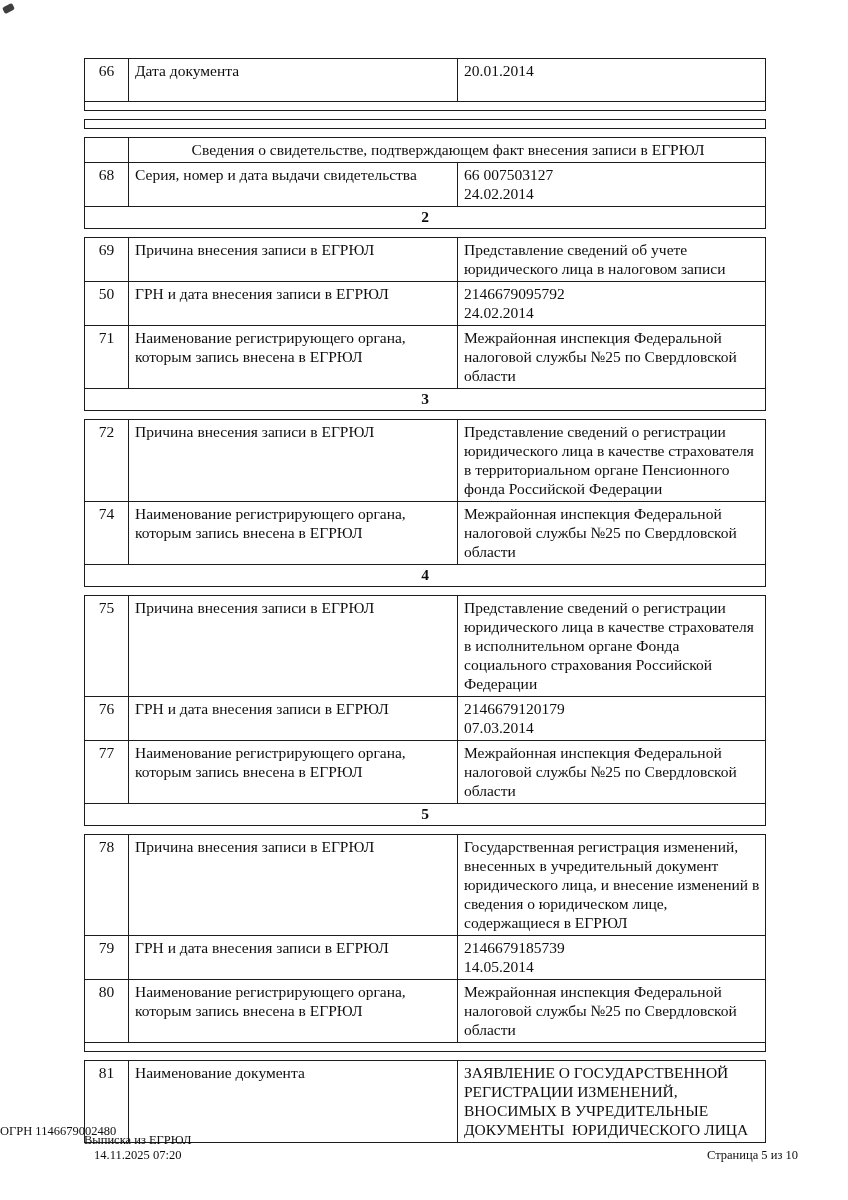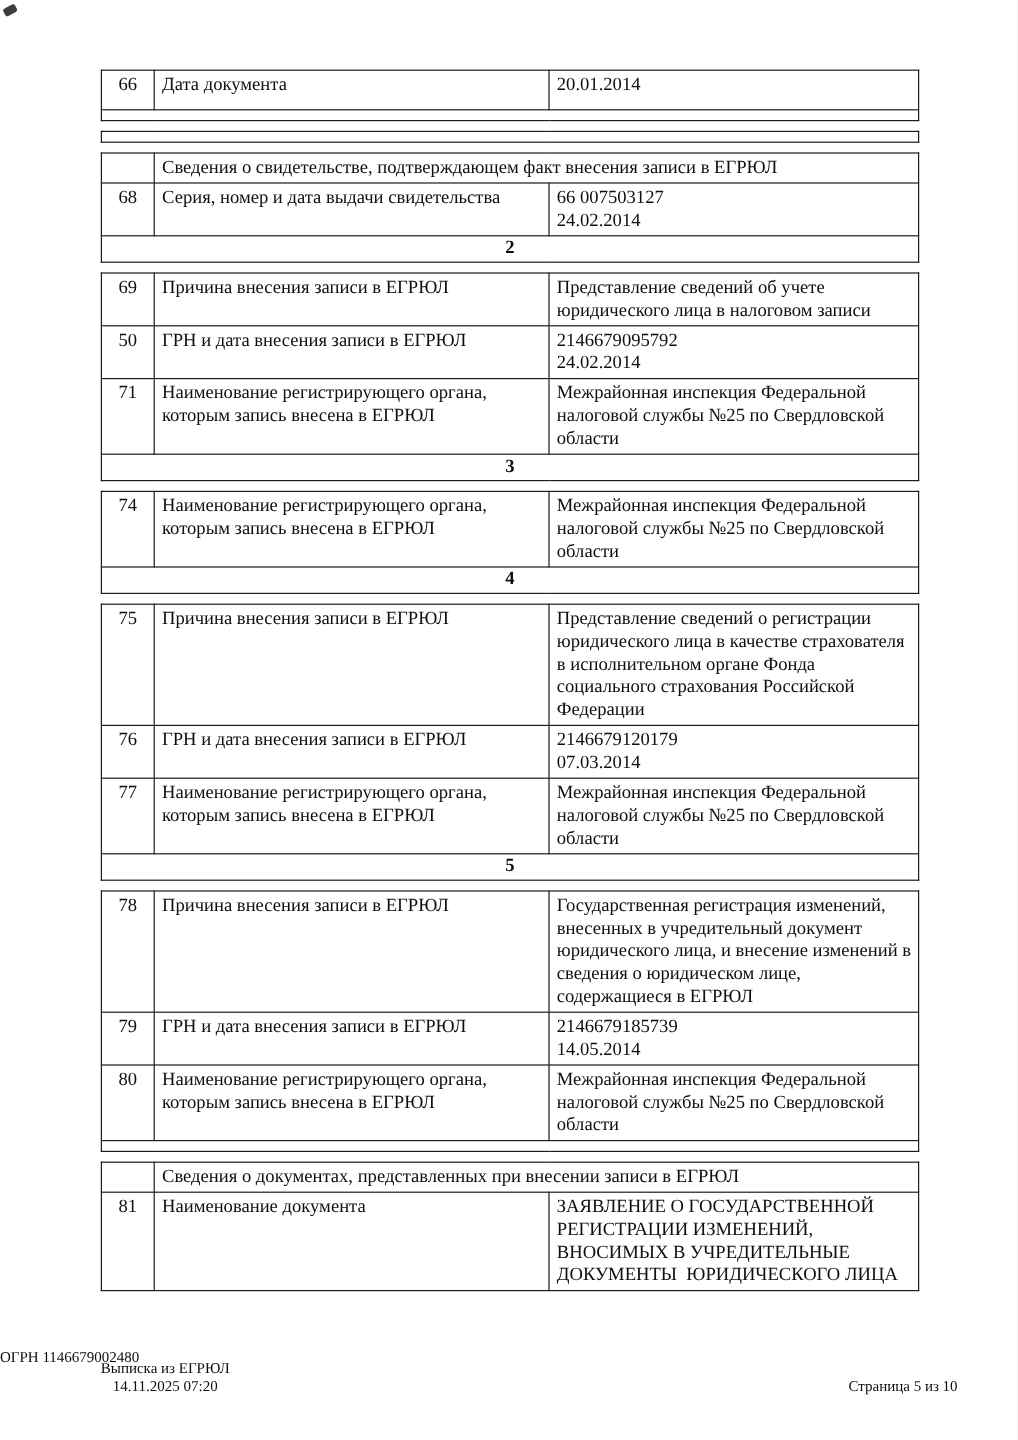--- a/index.html
+++ b/index.html
@@ -34,33 +34,33 @@
     margin-bottom: 8px;
   }
   table.grp td {
     border: 1.5px solid #1c1c1c;
     vertical-align: top;
     font-size: 15.5px;
     line-height: 19px;
   }
   td.num {
     text-align: center;
-    padding: 2px 2px 11px 2px;
+    padding: 2px 2px 21px 2px;
   }
   td.lbl {
     padding: 2px 6px 3px 6px;
   }
   td.val {
     padding: 2px 3px 3px 6px;
     white-space: pre-wrap;
   }
   td.hdr {
     padding: 2px 4px 3px 6px;
   }
-  td.hdr.center { text-align: left; }
+  td.hdr.center { text-align: center; }
   td.secnum {
     text-align: center;
     font-weight: bold;
     font-size: 16px;
     padding: 0 0 2px 0;
     height: 19px;
     line-height: 18px;
   }
   tr.spacer td {
     height: 9px;
@@ -183,20 +183,25 @@
     </tbody>
       </table>
 
     <table class="grp">
       <colgroup>
           <col style="width:44px">
           <col style="width:329px">
           <col style="width:308px">
         </colgroup>
       <tbody>
+          <tr>
+        <td class="num">72</td>
+        <td class="lbl">Причина внесения записи в ЕГРЮЛ</td>
+        <td class="val">Представление сведений о регистрации юридического лица в качестве страхователя в территориальном органе Пенсионного фонда Российской Федерации</td>
+      </tr>
       <tr>
         <td class="num">74</td>
         <td class="lbl">Наименование регистрирующего органа, которым запись внесена в ЕГРЮЛ</td>
         <td class="val">Межрайонная инспекция Федеральной налоговой службы №25 по Свердловской области</td>
       </tr>
       <tr>
         <td class="secnum" colspan="3">4</td>
       </tr>
     </tbody>
       </table>
@@ -259,24 +264,20 @@
     </tbody>
       </table>
 
     <table class="grp">
       <colgroup>
           <col style="width:44px">
           <col style="width:329px">
           <col style="width:308px">
         </colgroup>
       <tbody>
-          <tr>
-        <td class="num"></td>
-        <td class="hdr" colspan="2">Сведения о документах, представленных при внесении записи в ЕГРЮЛ</td>
-      </tr>
       <tr>
         <td class="num">81</td>
         <td class="lbl">Наименование документа</td>
         <td class="val">ЗАЯВЛЕНИЕ О ГОСУДАРСТВЕННОЙ РЕГИСТРАЦИИ ИЗМЕНЕНИЙ, ВНОСИМЫХ В УЧРЕДИТЕЛЬНЫЕ ДОКУМЕНТЫ  ЮРИДИЧЕСКОГО ЛИЦА</td>
       </tr>
     </tbody>
       </table>
 
   </div>
 

